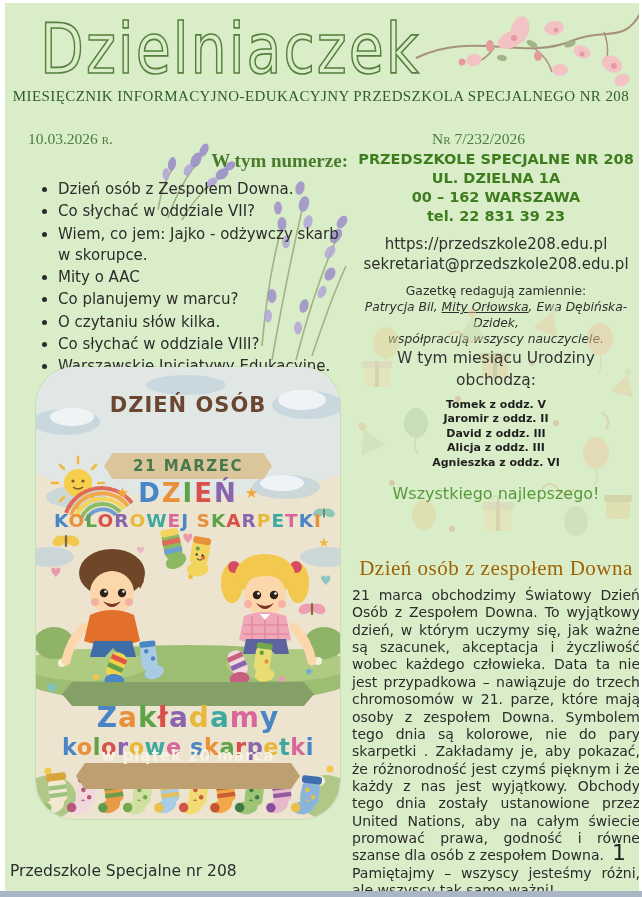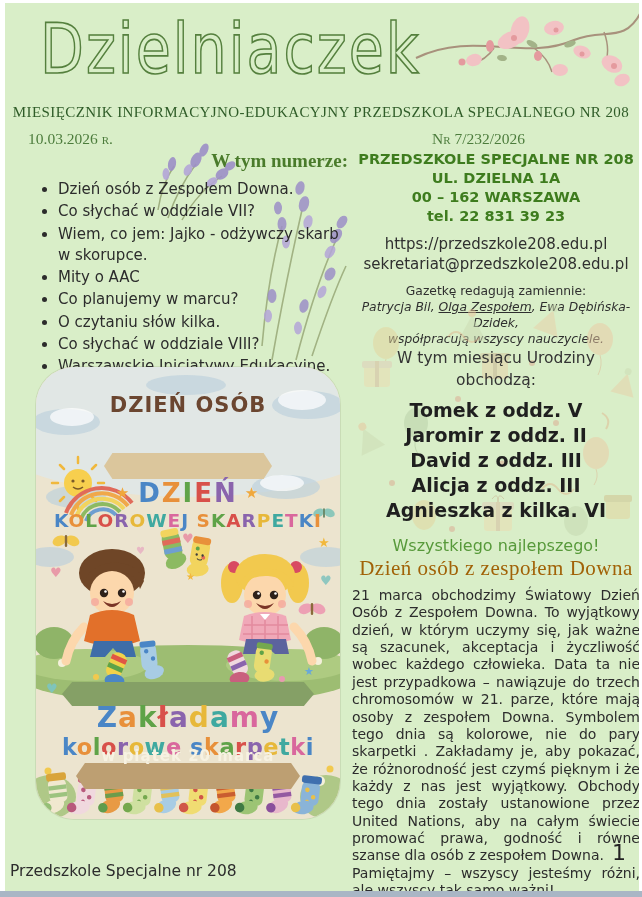--- a/index.html
+++ b/index.html
@@ -8,21 +8,21 @@
   .edge{position:absolute;background:#ffffff;z-index:40;}
   .edge-left{left:0;top:0;width:5px;height:100%;}
   .edge-top{left:0;top:0;width:100%;height:3px;}
   .edge-right{right:0;top:0;width:3px;height:100%;}
   .bottom-strip{position:absolute;left:0;bottom:0;width:100%;height:6px;background:#a9b6c5;z-index:41;}
 
   
   .masthead{position:absolute;left:40px;top:8px;font-family:"DejaVu Sans",sans-serif;
     font-size:57px;letter-spacing:2px;color:rgba(86,128,62,0);
     -webkit-text-stroke:1.4px #55803e;transform:scaleY(1.22);transform-origin:top left;z-index:2;}
-  .subtitle{position:absolute;left:0;top:104px;width:100%;text-align:center;
+  .subtitle{position:absolute;left:0;top:88px;width:100%;text-align:center;
     font-family:"Liberation Serif",serif;font-size:15px;letter-spacing:.4px;color:#2f5c28;z-index:2;}
   .issue-row{position:absolute;left:0;top:130px;width:100%;z-index:2;
     font-family:"Liberation Serif",serif;font-size:15.5px;color:#4c7c3c;font-variant:small-caps;}
   .issue-date{position:absolute;left:28px;top:0;}
   .issue-no{position:absolute;left:432px;top:0;}
 
   
   .blossom{position:absolute;right:0;top:0;z-index:1;}
   .lavender-small{position:absolute;left:138px;top:130px;z-index:0;}
   .lavender-tall{position:absolute;left:242px;top:146px;z-index:0;}
@@ -62,21 +62,21 @@
   .contact-strong{font-size:14.5px;font-weight:bold;color:#3e7c1e;line-height:1.3;}
   .contact-links{margin-top:10px;font-size:15px;color:#2f2f2f;line-height:1.32;}
   .editors{margin-top:9px;font-size:12.3px;color:#2f2f2f;line-height:1.3;}
   .editors .it{font-style:italic;}
   .editors .ul{text-decoration:underline;}
 
   .birthday{top:303px;height:243px;text-align:center;}
   .birthday svg{position:absolute;left:0;top:0;z-index:0;}
   .bday-text{position:relative;z-index:1;}
   .bday-intro{margin-top:44px;font-size:15.5px;color:#333;line-height:1.45;}
-  .bday-names{margin-top:6px;font-size:19px;font-weight:bold;color:#1f1f1f;line-height:1.32;}
+  .bday-names{margin-top:6px;font-size:11px;font-weight:bold;color:#1f1f1f;line-height:1.32;}
   .bday-wishes{margin-top:13px;font-size:16px;color:#57993a;}
 
   .article{top:556px;}
   .article-heading{font-family:Liberation Serif, serif;font-size:21px;color:#a16207;text-align:center;letter-spacing:.5px;}
   .article-body{margin-top:6px;font-size:14px;line-height:1.24;color:#2c2c2c;text-align:justify;}
   .article-body .para{margin:0;}
 
   .page-number{position:absolute;left:612px;top:840px;font-size:22px;color:#222;z-index:2;}
   .footer-text{position:absolute;left:10px;top:862px;font-size:15.5px;color:#2c2c2c;z-index:2;}
 </style>
@@ -428,20 +428,21 @@
             <circle cx="14" cy="22" r="2.4" fill="#e8c04a"></circle>
             <circle cx="8" cy="27" r="2" fill="#e8c04a"></circle>
             <ellipse cx="5" cy="34" rx="11" ry="7" fill="#8ab4d8" transform="rotate(-16 5 34)"></ellipse>
             <circle cx="-3" cy="35" r="5" fill="#e8c04a"></circle>
           </g>
         </g>
     </svg>
 
     <div class="p-text p-title p-title1">DZIEŃ OSÓB</div>
     <div class="p-badge-band"></div>
+    <div class="p-text p-badge">21 MARZEC</div>
     <div class="p-text p-color1"><span class="p-star">★</span><span><span style="color: rgb(74, 134, 198);">D</span><span style="color: rgb(232, 144, 58);">Z</span><span style="color: rgb(95, 163, 72);">I</span><span style="color: rgb(216, 80, 74);">E</span><span style="color: rgb(138, 100, 173);">Ń</span></span><span class="p-star">★</span></div>
     <div class="p-text p-color2"><span style="color: rgb(74, 134, 198);">K</span><span style="color: rgb(232, 144, 58);">O</span><span style="color: rgb(95, 163, 72);">L</span><span style="color: rgb(216, 80, 74);">O</span><span style="color: rgb(138, 100, 173);">R</span><span style="color: rgb(231, 184, 58);">O</span><span style="color: rgb(63, 169, 160);">W</span><span style="color: rgb(217, 103, 157);">E</span><span style="color: rgb(74, 134, 198);">J</span><span> </span><span style="color: rgb(232, 144, 58);">S</span><span style="color: rgb(95, 163, 72);">K</span><span style="color: rgb(216, 80, 74);">A</span><span style="color: rgb(138, 100, 173);">R</span><span style="color: rgb(231, 184, 58);">P</span><span style="color: rgb(63, 169, 160);">E</span><span style="color: rgb(217, 103, 157);">T</span><span style="color: rgb(74, 134, 198);">K</span><span style="color: rgb(232, 144, 58);">I</span></div>
     <div class="p-ribbon-band"></div>
     <div class="p-text p-action1"><span style="color: rgb(74, 134, 198);">Z</span><span style="color: rgb(232, 144, 58);">a</span><span style="color: rgb(95, 163, 72);">k</span><span style="color: rgb(216, 80, 74);">ł</span><span style="color: rgb(138, 100, 173);">a</span><span style="color: rgb(231, 184, 58);">d</span><span style="color: rgb(63, 169, 160);">a</span><span style="color: rgb(217, 103, 157);">m</span><span style="color: rgb(74, 134, 198);">y</span></div>
     <div class="p-text p-action2"><span style="color: rgb(74, 134, 198);">k</span><span style="color: rgb(232, 144, 58);">o</span><span style="color: rgb(95, 163, 72);">l</span><span style="color: rgb(216, 80, 74);">o</span><span style="color: rgb(138, 100, 173);">r</span><span style="color: rgb(231, 184, 58);">o</span><span style="color: rgb(63, 169, 160);">w</span><span style="color: rgb(217, 103, 157);">e</span><span> </span><span style="color: rgb(74, 134, 198);">s</span><span style="color: rgb(232, 144, 58);">k</span><span style="color: rgb(95, 163, 72);">a</span><span style="color: rgb(216, 80, 74);">r</span><span style="color: rgb(138, 100, 173);">p</span><span style="color: rgb(231, 184, 58);">e</span><span style="color: rgb(63, 169, 160);">t</span><span style="color: rgb(217, 103, 157);">k</span><span style="color: rgb(74, 134, 198);">i</span></div>
     <div class="p-when-band"></div>
     <div class="p-text p-when">w piątek 20 marca</div>
 
     <span class="p-deco" style="left:14px;top:198px;color:#e89aa8;">♥</span>
     <span class="p-deco" style="left:146px;top:164px;color:#e89aa8;">♥</span>
@@ -457,21 +458,21 @@
     <div class="contact-strong">PRZEDSZKOLE SPECJALNE NR 208</div>
     <div class="contact-strong">UL. DZIELNA 1A</div>
     <div class="contact-strong">00 – 162 WARSZAWA</div>
     <div class="contact-strong">tel. 22 831 39 23</div>
     <div class="contact-links">
       <div>https://przedszkole208.edu.pl</div>
       <div>sekretariat@przedszkole208.edu.pl</div>
     </div>
     <div class="editors">
       <div>Gazetkę redagują zamiennie:</div>
-      <div><span class="it">Patrycja Bil, </span><span class="it ul">Olga Zespołem</span><span class="it">, Ewa Dębińska-Dzidek,</span></div>
+      <div><span class="it">Patrycja Bil, </span><span class="it ul">Mity Orłowska</span><span class="it">, Ewa Dębińska-Dzidek,</span></div>
       <div class="it">współpracują wszyscy nauczyciele.</div>
     </div>
   </div>
 
   <div class="rcol birthday" style="position:absolute;">
     <svg width="288" height="243" viewBox="0 0 288 243">
       <g opacity=".5">
         <g>
             <ellipse cx="34" cy="40" rx="13" ry="16" fill="#e4d49c"></ellipse>
             <path d="M34,56 q-3,10 2,20" stroke="#d8c48c" fill="none"></path>
@@ -548,21 +549,21 @@
     <div class="bday-text">
       <div class="bday-intro">
         <div>W tym miesiącu Urodziny</div>
         <div>obchodzą:</div>
       </div>
       <div class="bday-names">
           <div>Tomek z oddz. V</div>
           <div>Jaromir z oddz. II</div>
           <div>David z oddz. III</div>
           <div>Alicja z oddz. III</div>
-          <div>Agnieszka z kilka. VI</div>
+          <div>Agnieszka z oddz. VI</div>
         </div>
       <div class="bday-wishes">Wszystkiego najlepszego!</div>
     </div>
   </div>
 
   <div class="rcol article" style="position:absolute;">
     <div class="article-heading">Dzień osób z zespołem Downa</div>
     <div class="article-body">
       <p class="para">21 marca obchodzimy Światowy Dzień Osób z Zespołem Downa. To wyjątkowy dzień, w którym uczymy się, jak ważne są szacunek, akceptacja i życzliwość wobec każdego człowieka. Data ta nie jest przypadkowa – nawiązuje do trzech chromosomów w 21. parze, które mają osoby z zespołem Downa. Symbolem tego dnia są kolorowe, nie do pary skarpetki . Zakładamy je, aby pokazać, że różnorodność jest czymś pięknym i że każdy z nas jest wyjątkowy. Obchody tego dnia zostały ustanowione przez United Nations, aby na całym świecie promować prawa, godność i równe szanse dla osób z zespołem Downa.</p>
       <p class="para">Pamiętajmy – wszyscy jesteśmy różni, ale wszyscy tak samo ważni!</p>

